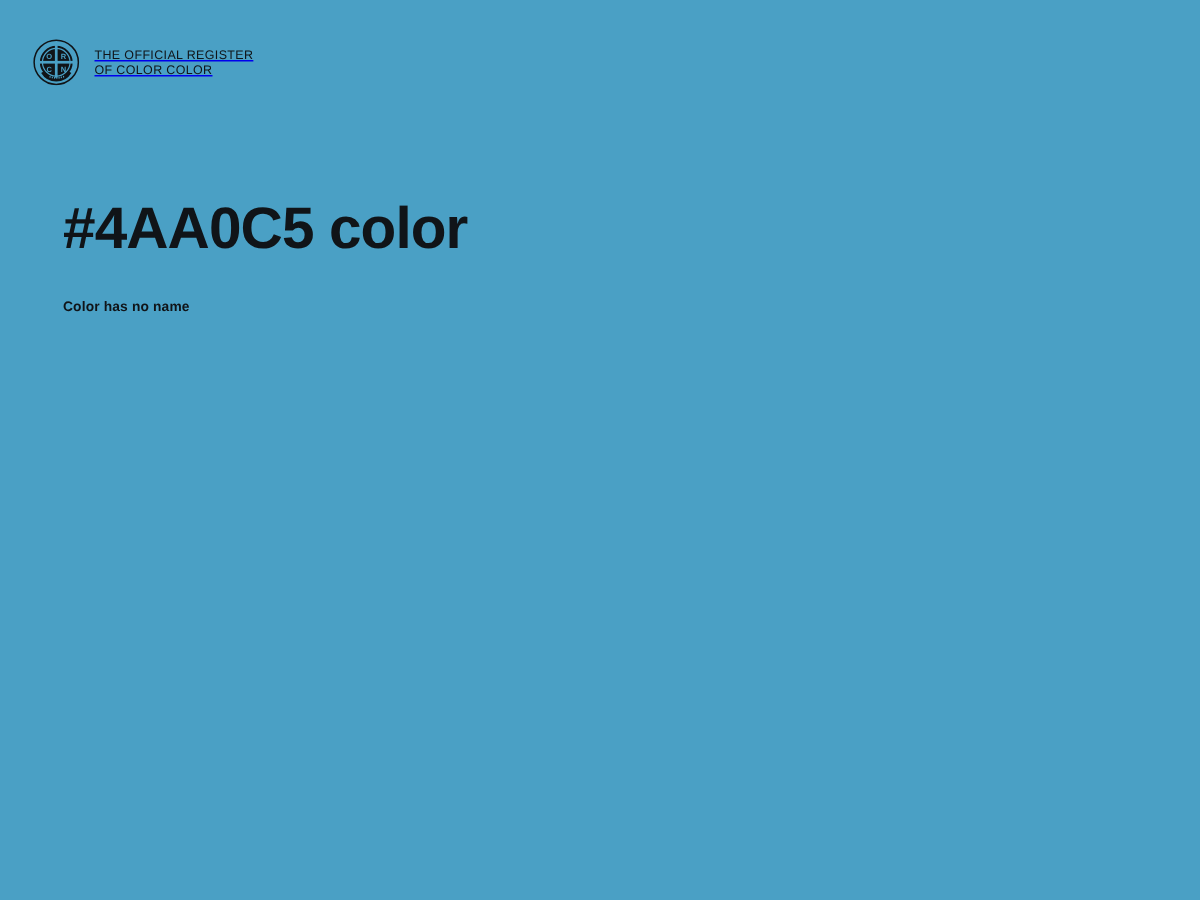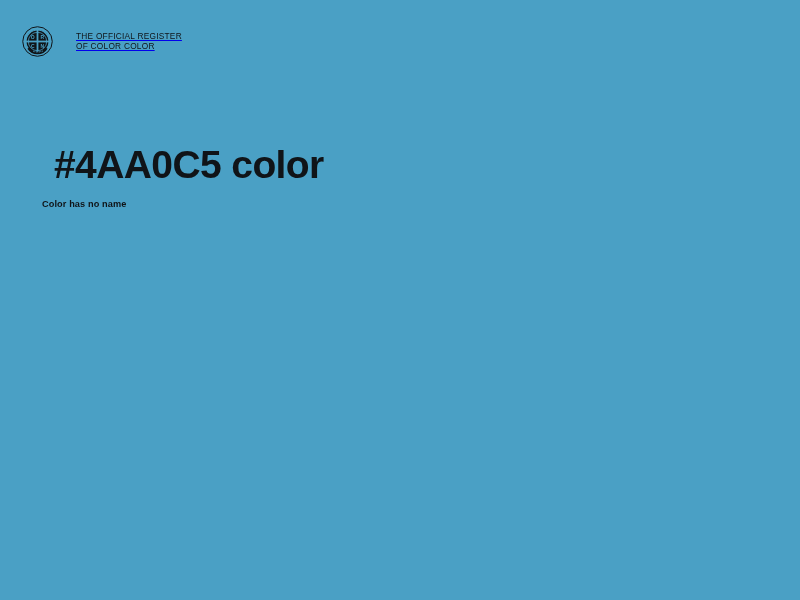--- a/index.html
+++ b/index.html
@@ -21,21 +21,21 @@
     background: #4AA0C5;
   }
 
   
   .brand {
     position: absolute;
     left: 22px;
     top: 26px;
     display: flex;
     align-items: center;
-    gap: 23px;
+    gap: 10px;
   }
   .seal {
     width: 31px;
     height: 31px;
     flex: 0 0 31px;
     display: block;
   }
   .wordmark {
     display: block;
     color: #101418;
@@ -49,21 +49,21 @@
   }
   .wordmark span {
     display: block;
   }
 
   
   .headline {
     position: absolute;
     left: 42px;
     top: 130px;
-    margin: 12px;
+    margin: 0;
     color: #101418;
     font-family: "Liberation Sans", sans-serif;
     font-size: 39px;
     line-height: 46px;
     font-weight: 700;
     letter-spacing: -0.6px;
     white-space: nowrap;
   }
   .subtitle {
     position: absolute;

